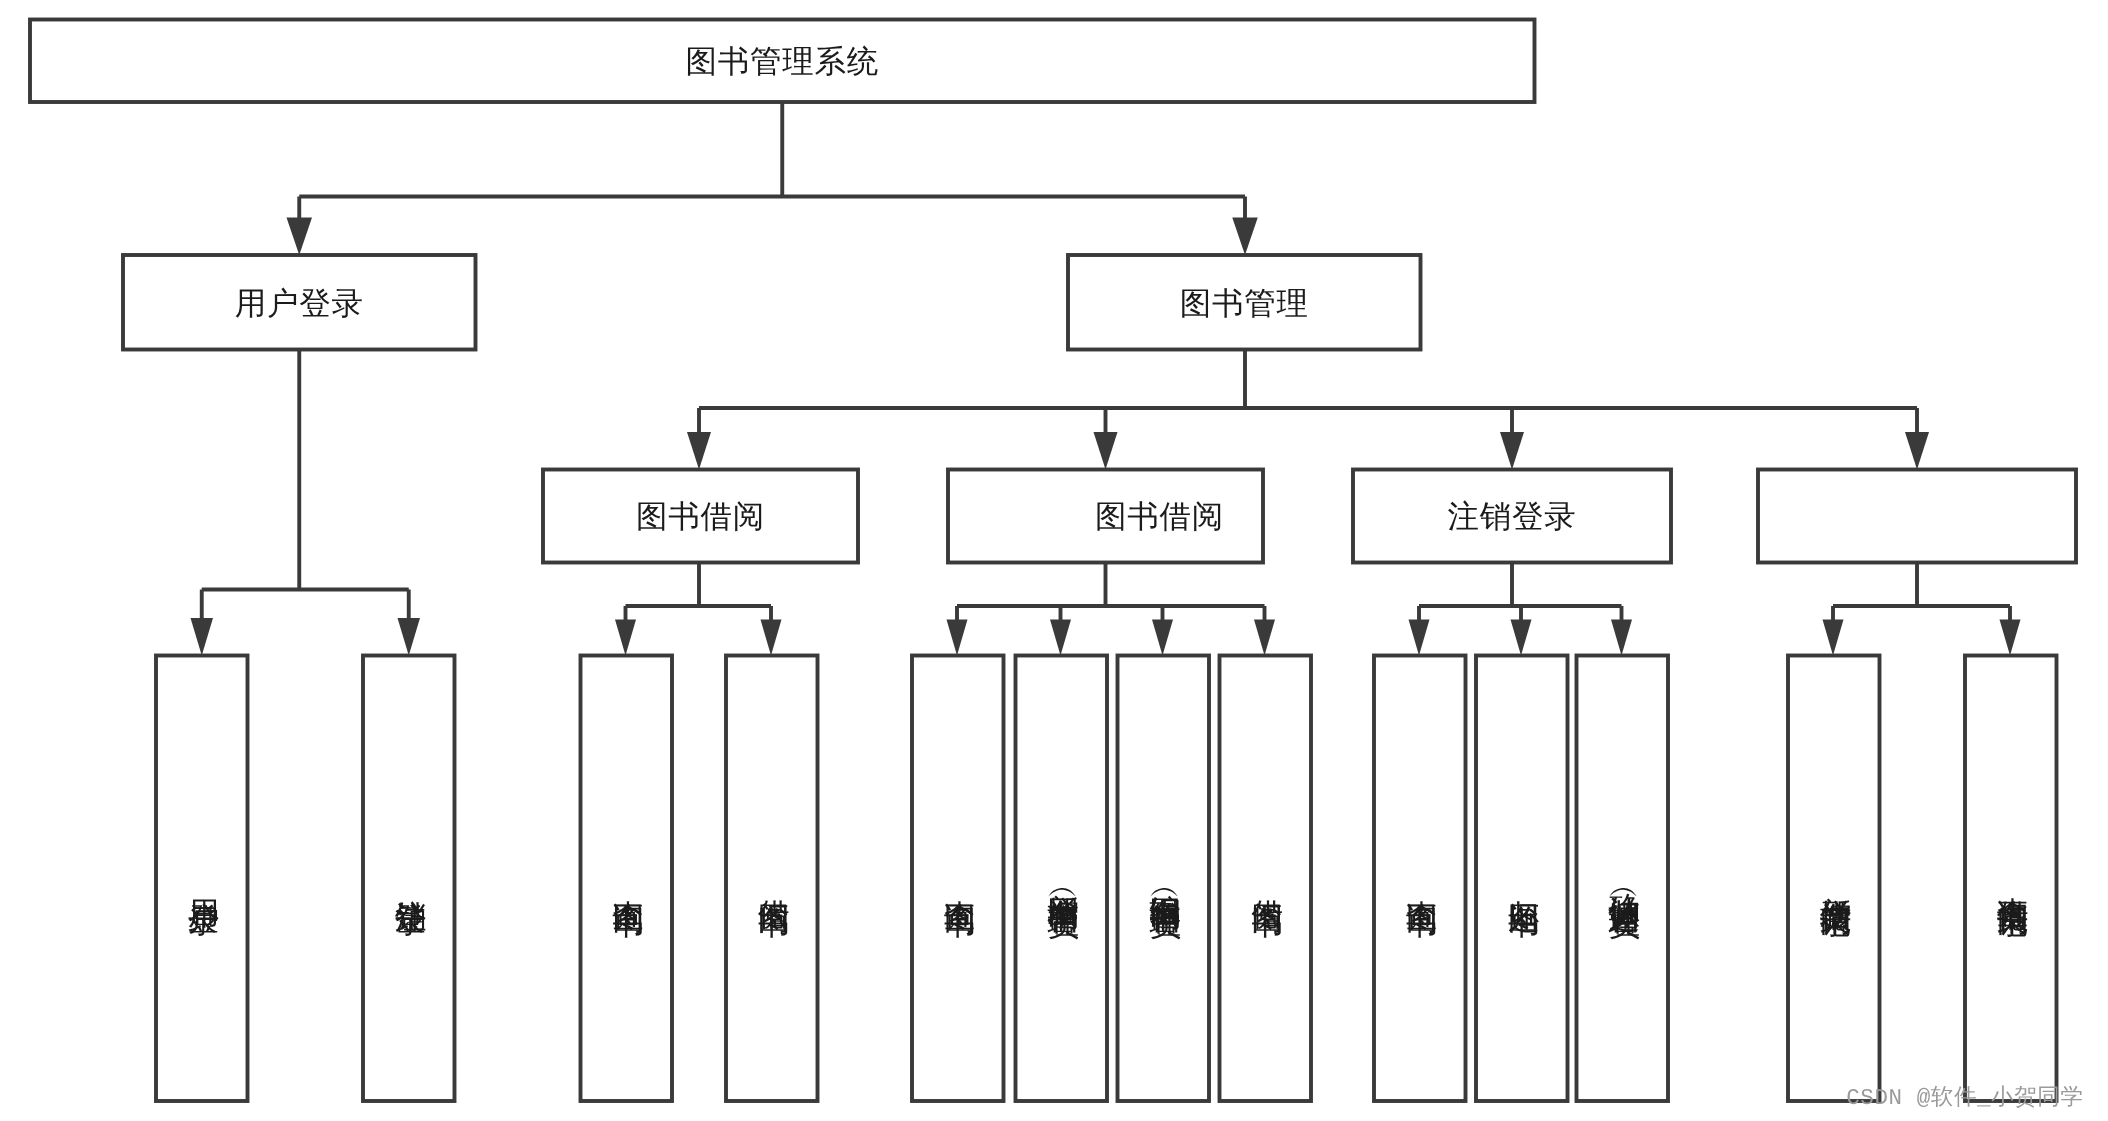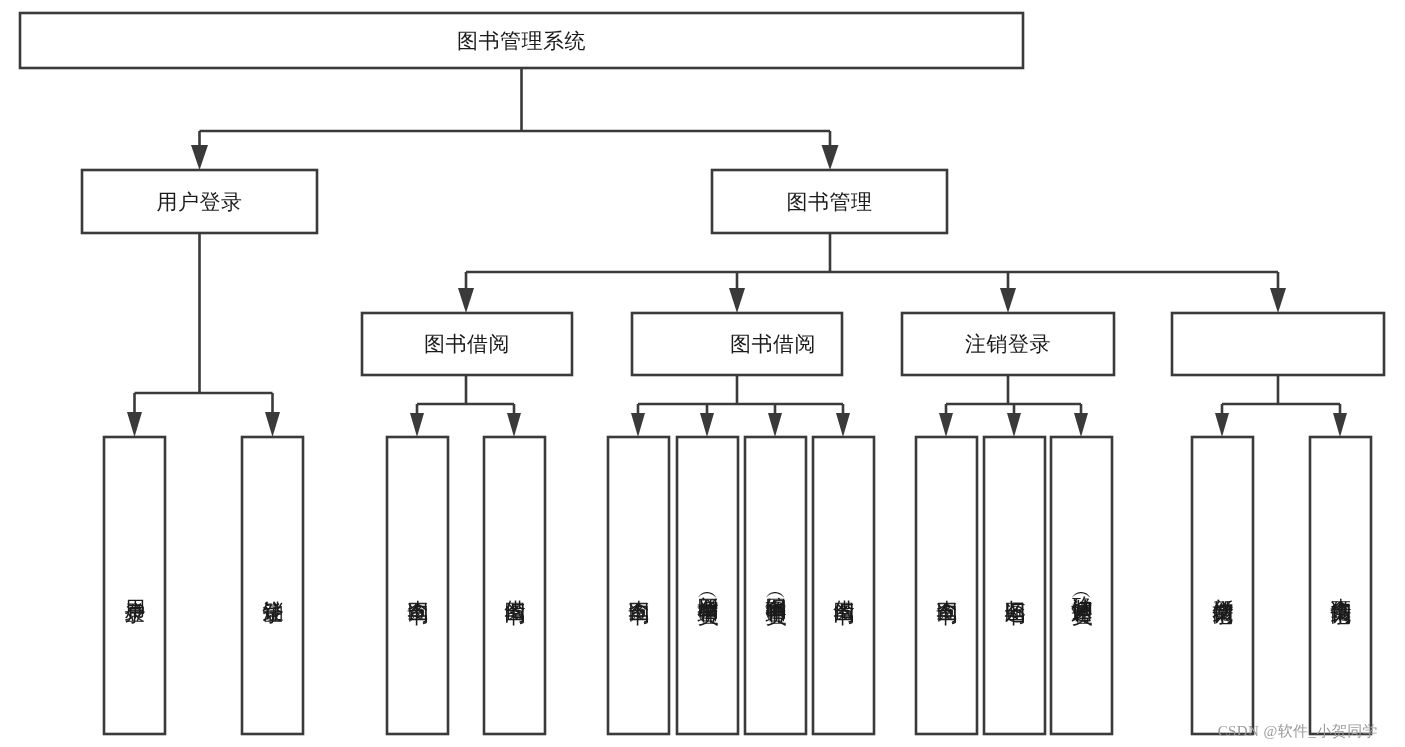--- a/index.html
+++ b/index.html
@@ -63,23 +63,23 @@
     justify-content: center;
     font-family: "Liberation Sans", "DejaVu Sans", sans-serif;
     font-size: 21px;
     color: #1b1b1b;
     letter-spacing: 0.5px;
     white-space: nowrap;
     pointer-events: none;
   }
   #watermark {
     position: absolute;
-    right: 27px;
+    right: 16px;
     bottom: 6px;
-    font-family: Liberation Serif, serif;
+    font-family: Liberation Mono, monospace;
     font-size: 15px;
     color: #9a9a9a;
     letter-spacing: 0.4px;
     white-space: nowrap;
     user-select: none;
   }
 </style>
 </head>
 <body>
 

